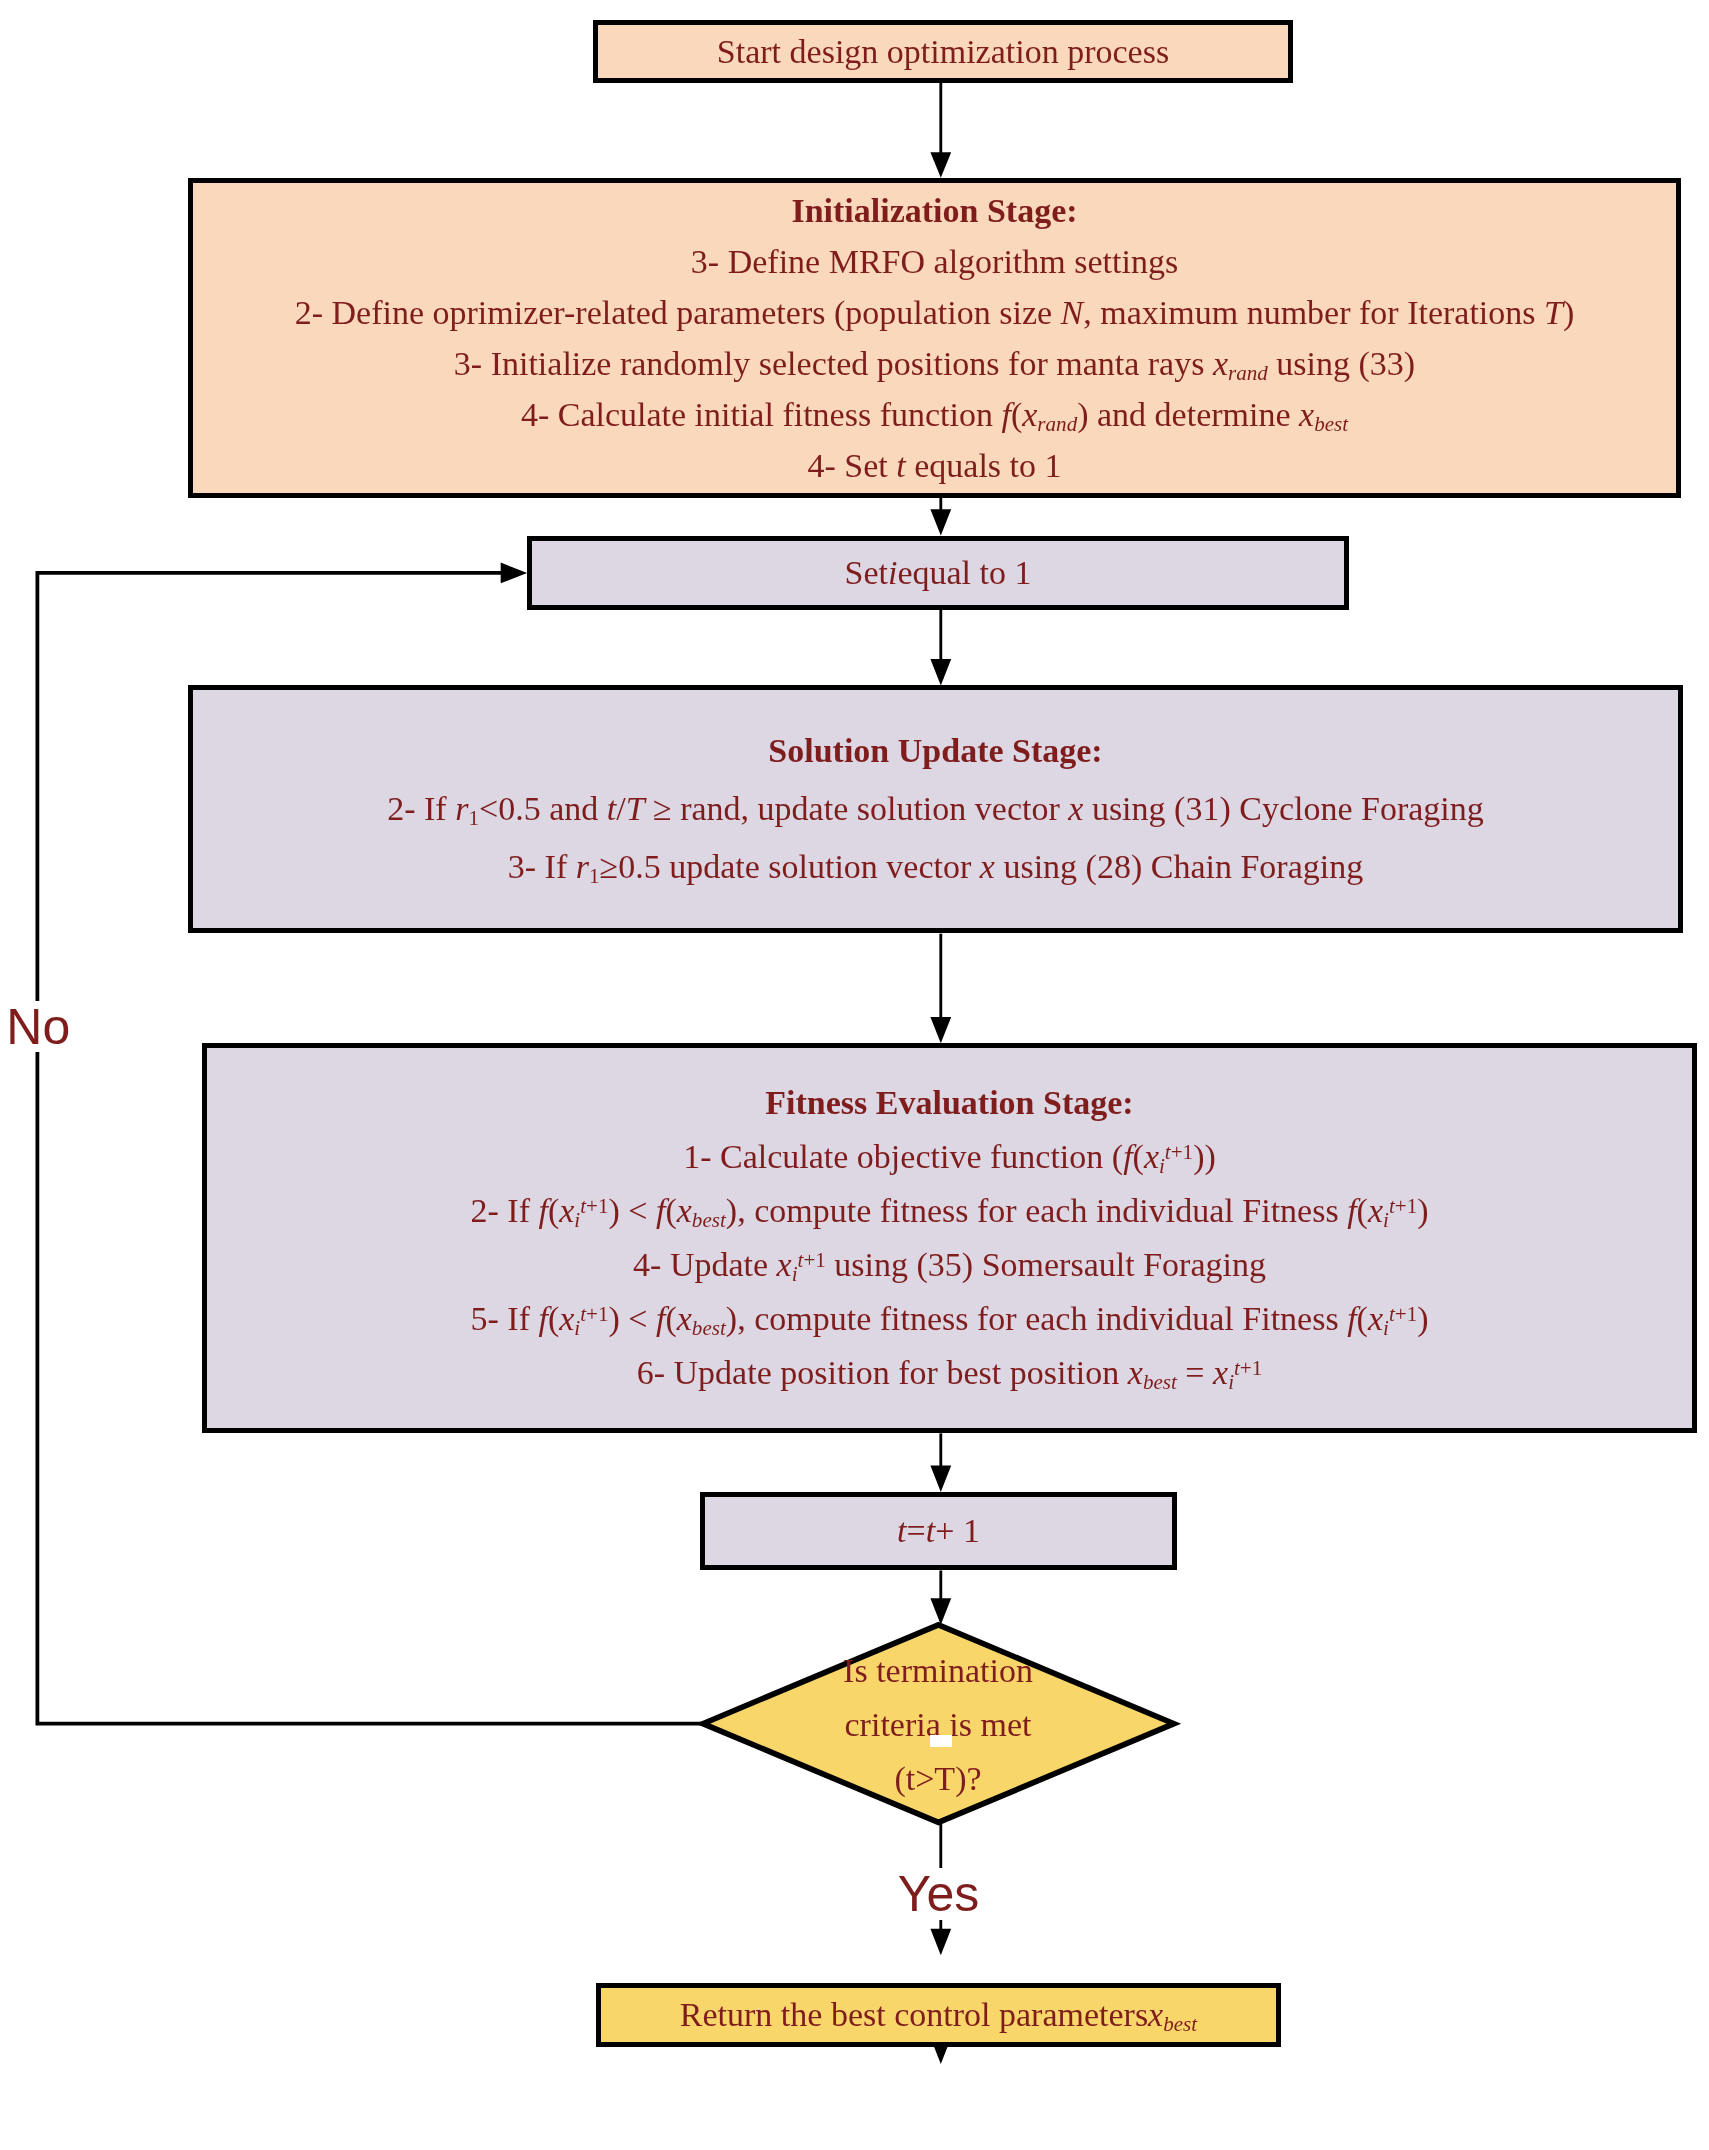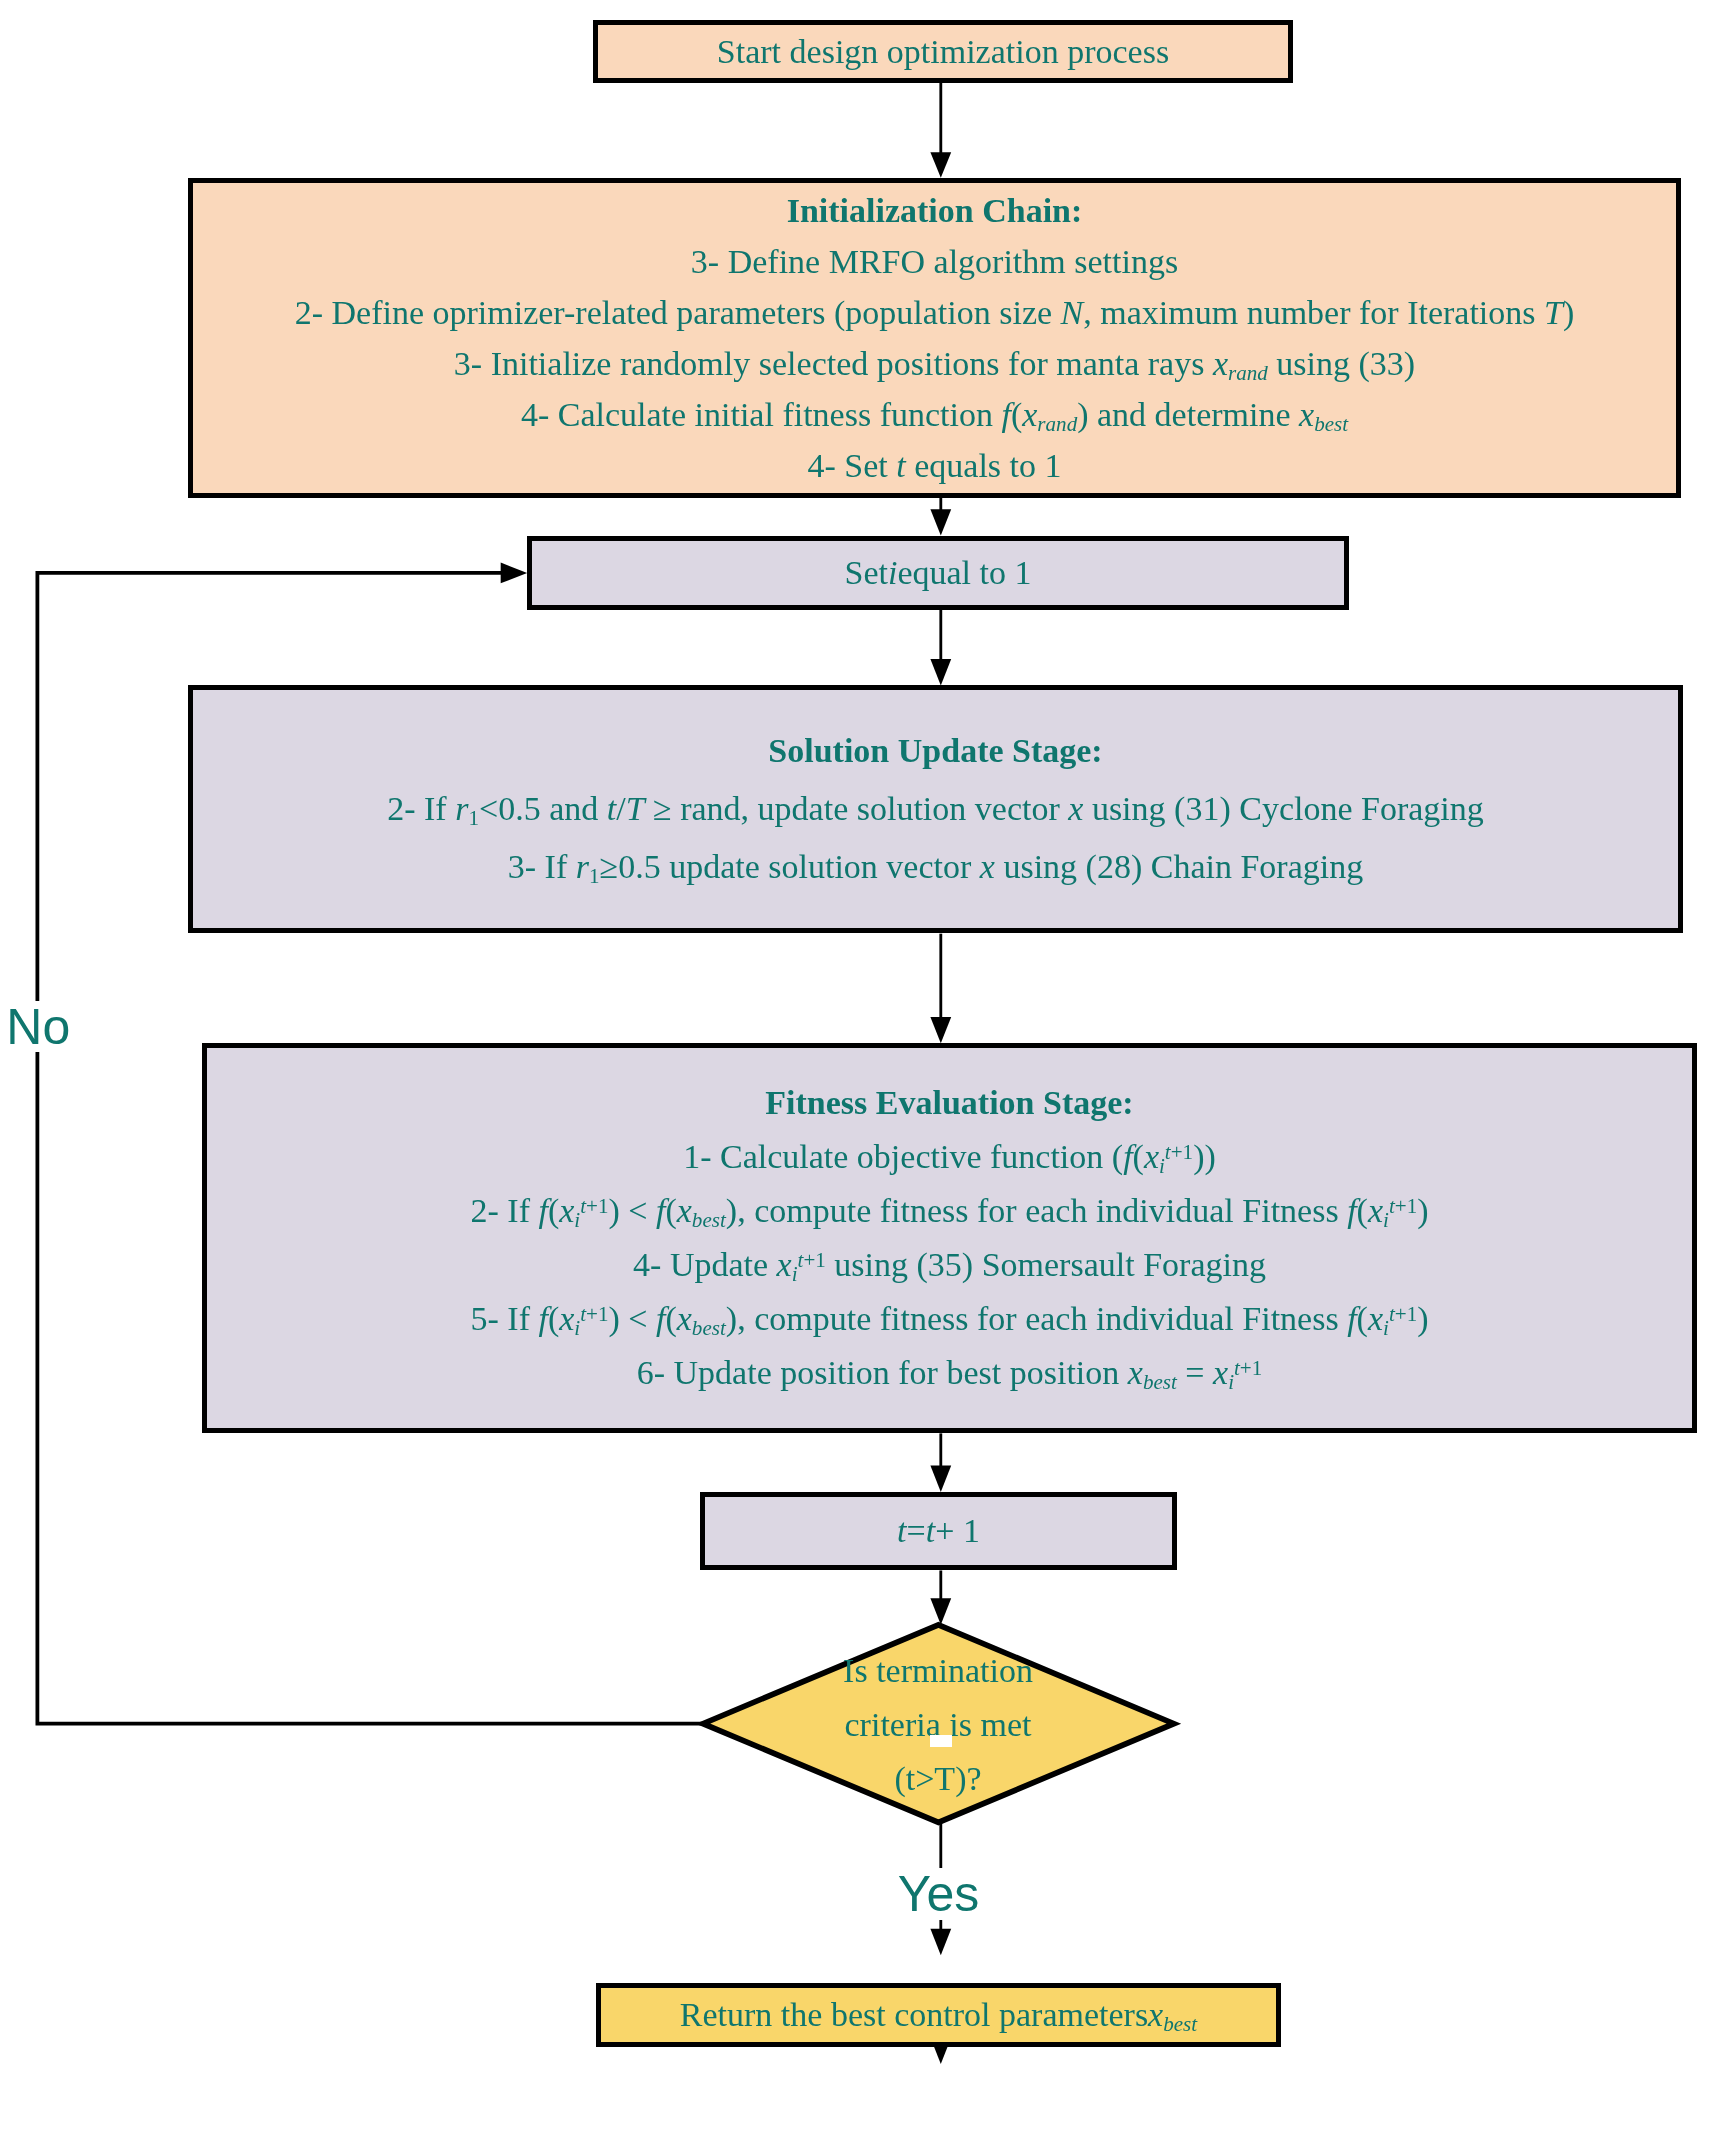--- a/index.html
+++ b/index.html
@@ -3,21 +3,21 @@
 <meta charset="utf-8">
 <style>
   html, body { margin: 0; padding: 0; background: #ffffff; }
   .canvas {
     position: relative;
     width: 1710px;
     height: 2071px;
     background: #ffffff;
     font-family: "Liberation Serif", "DejaVu Serif", serif;
     font-size: 34px;
-    color: #0f766e;
+    color: #7f1d1d;
     overflow: hidden;
   }
   .layer { position: absolute; left: 0; top: 0; }
   .node {
     position: absolute;
     box-sizing: border-box;
     border: 5.7px solid var(--border);
     display: flex;
     align-items: center;
     justify-content: center;
@@ -93,21 +93,21 @@
     <polyline class="conn conn-loop" points="1487,3646 79,3646 79,1212 1061,1212"></polyline>
     <polygon class="head" points="1059,1190 1059,1234 1115,1212"></polygon>
 
     <polygon class="diamond-shape" points="1985,3437 2483,3646 1985,3855 1487,3646"></polygon>
   </svg>
 
   <div class="node peach" style="left:593px; top:20px; width:700px; height:63px;">Start design optimization process</div>
 
   <div class="node peach init-box" style="left:188px; top:178px; width:1493px; height:320px;">
     <div class="stage-inner">
-      <span class="stage-line title">Initialization Chain:</span>
+      <span class="stage-line title">Initialization Stage:</span>
       <span class="stage-line">3- Define MRFO algorithm settings</span>
       <span class="stage-line">2- Define oprimizer-related parameters (population size <i>N</i>, maximum number for Iterations <i>T</i>)</span>
       <span class="stage-line">3- Initialize randomly selected positions for manta rays <i>x<sub>rand</sub></i> using (33)</span>
       <span class="stage-line">4- Calculate initial fitness function <i>f</i>(<i>x<sub>rand</sub></i>) and determine <i>x<sub>best</sub></i></span>
       <span class="stage-line">4- Set <i>t</i> equals to 1</span>
     </div>
   </div>
 
   <div class="node lav" style="left:527px; top:536px; width:822px; height:74px;">Set <i>i</i> equal to 1</div>
 

